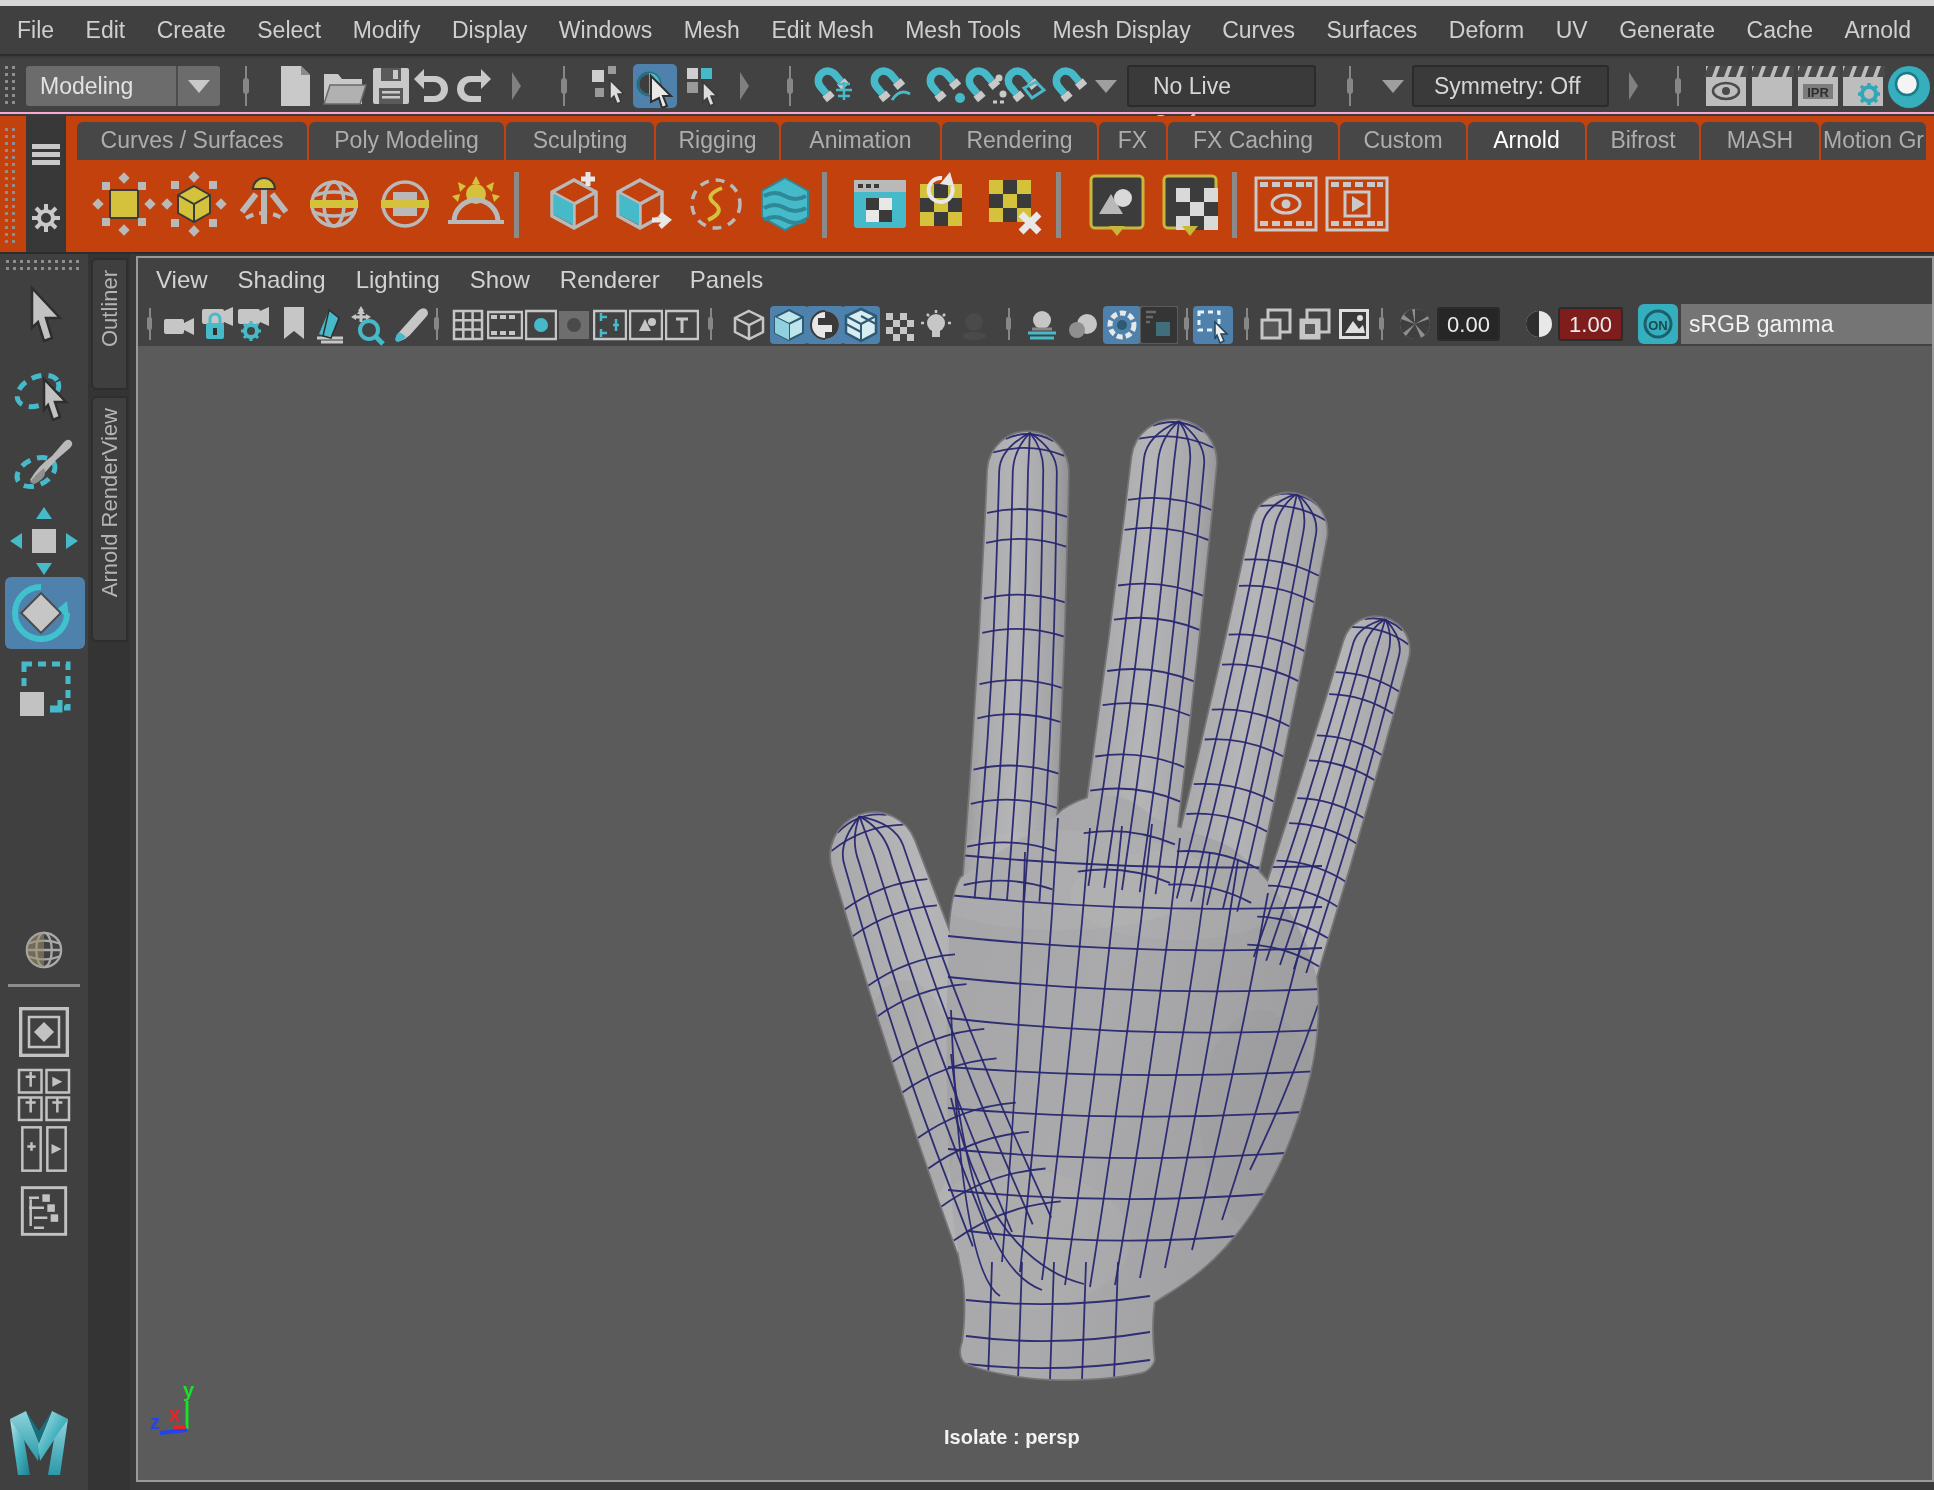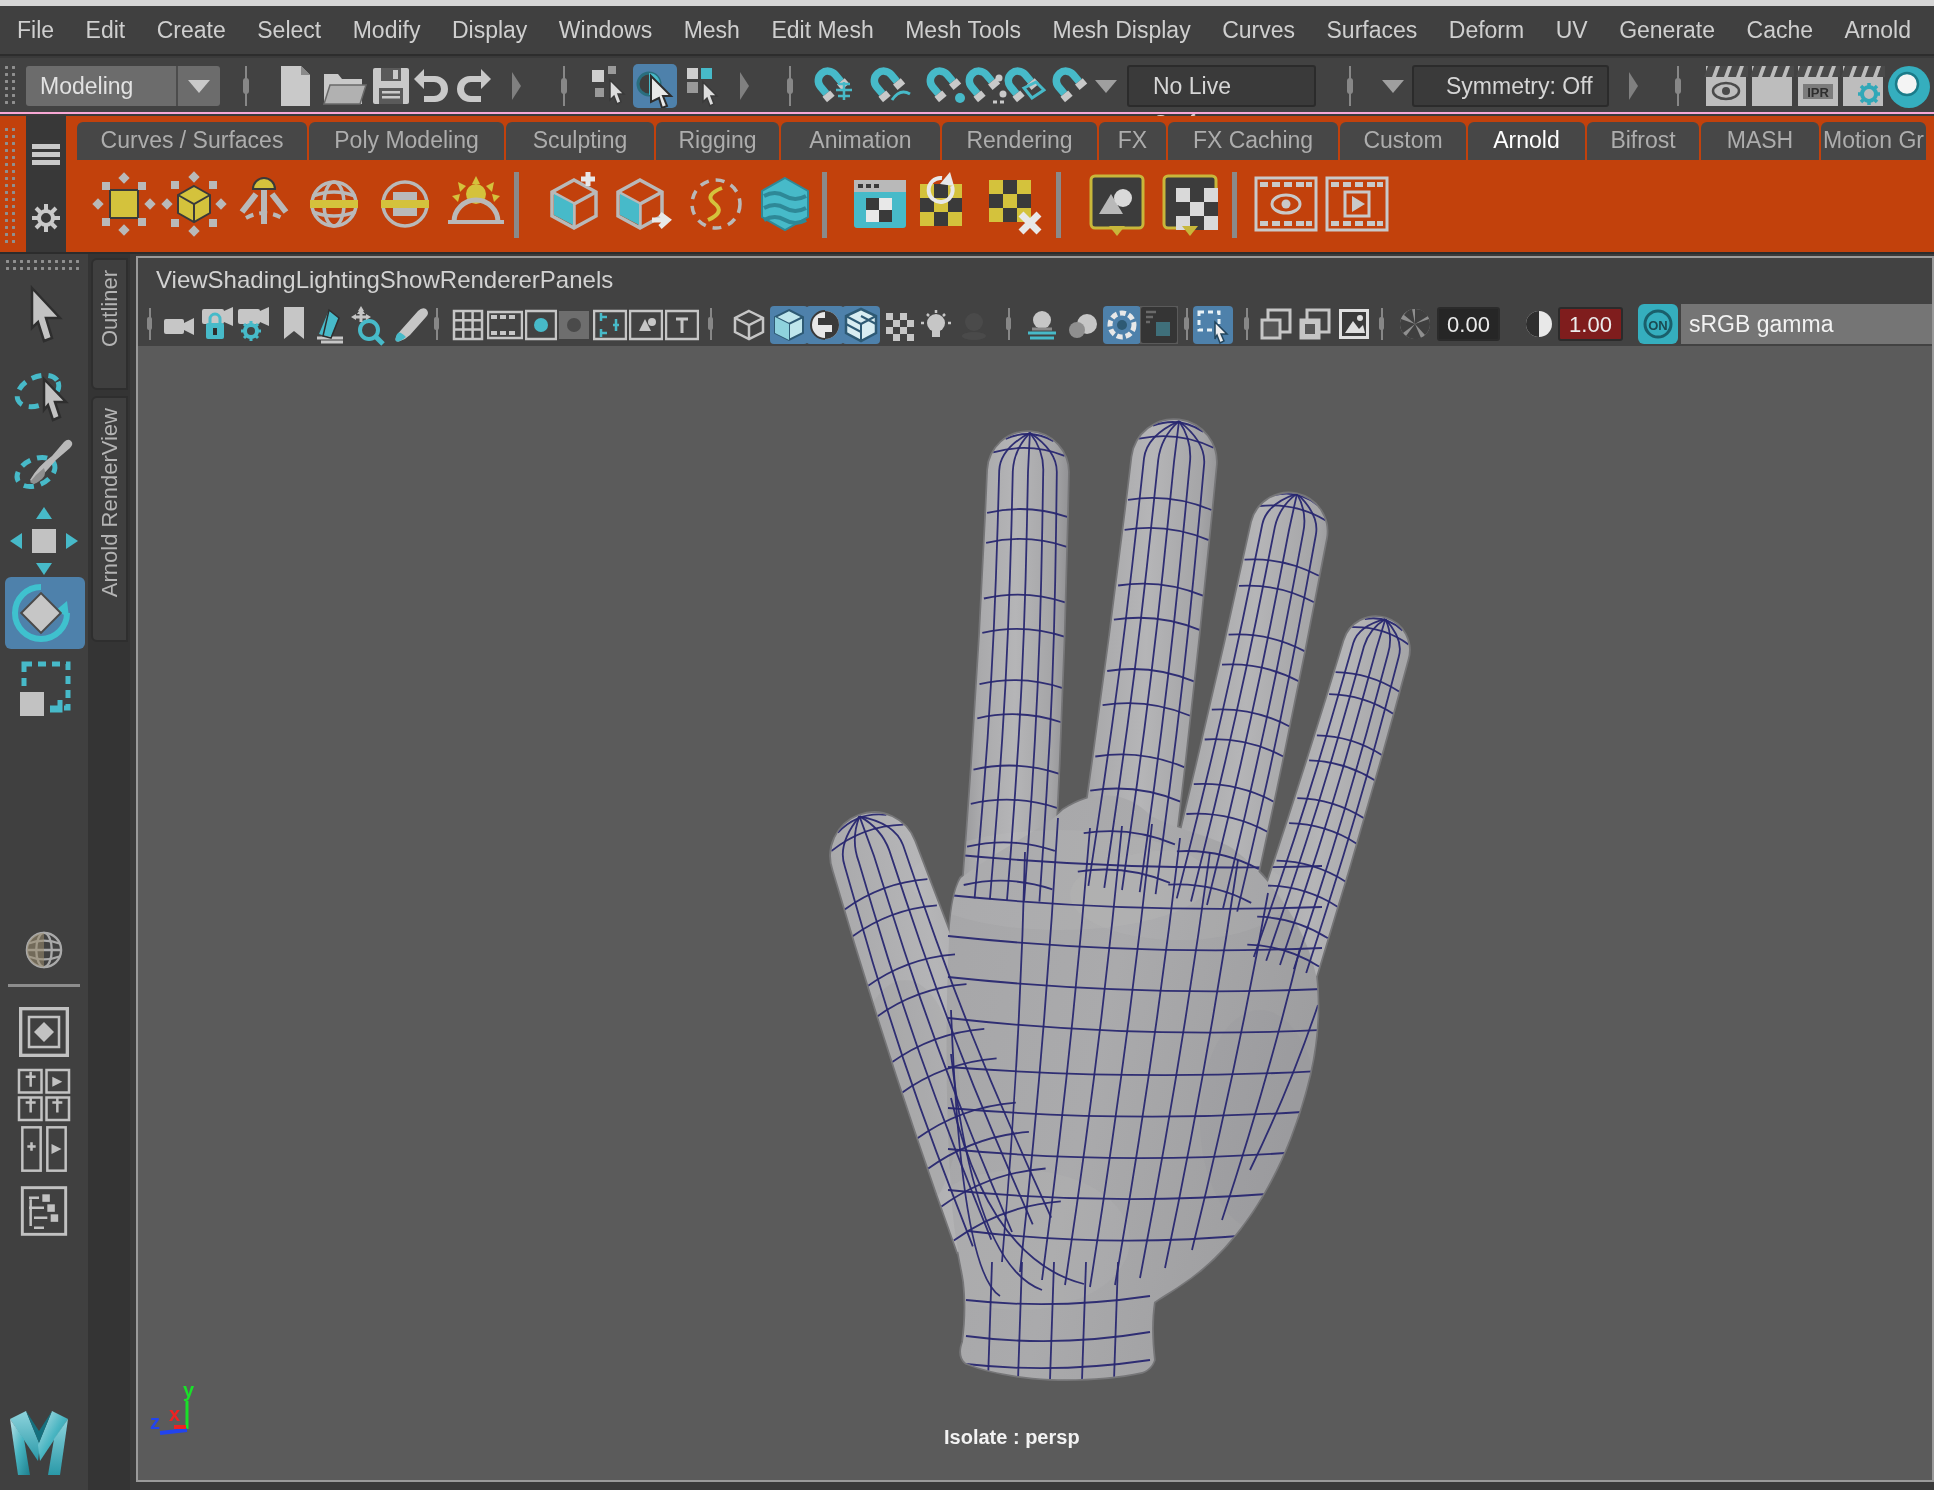--- a/index.html
+++ b/index.html
@@ -42,21 +42,21 @@
 #leftbar{left:0;top:254px;width:88px;height:1236px;background:#404040}
 #tabstrip{left:88px;top:254px;width:42px;height:1236px;background:#343434}
 .vtab{position:absolute;left:3px;width:37px;background:#3f3f3f;border:2px solid #2e2e2e;
 border-radius:6px 0 0 6px;color:#b4b4b4;font-size:22px}
 .vtab span{position:absolute;left:4px;top:10px;writing-mode:vertical-rl;transform:rotate(180deg);
 white-space:nowrap}
 #viewport{left:136px;top:256px;width:1798px;height:1226px;border:2px solid #9a9a9a;
 background:#424242}
 #vpmenu{position:absolute;left:0;top:0;width:1794px;height:44px;background:#424242;
 display:flex;align-items:center;color:#d2d2d2;font-size:24px}
-#vpmenu span{}
+#vpmenu span{margin-left:30px}
 #vpmenu span:first-child{margin-left:18px}
 #vpicons{position:absolute;left:0;top:44px;width:1794px;height:44px;background:#424242}
 #vpcontent{position:absolute;left:0;top:88px;width:1794px;height:1134px;background:#5b5b5b}
 .vicon{position:absolute;top:3px}
 #isolabel{position:absolute;left:806px;top:1080px;color:#f2f2f2;font-size:20px;font-weight:bold}
 #toolcol .tool{position:absolute;left:8px;width:72px;height:72px}
 .toolhl{background:#4e81ab;border-radius:6px;left:5px !important;width:80px !important}
 </style></head>
 <body>
 <div id="root">
@@ -179,21 +179,21 @@
         <g transform="rotate(-40 18 20)">
           <path d="M9 25 L9 16 A9.5 9.5 0 0 1 28 16 L28 25" fill="none" stroke="#47bac9" stroke-width="7.5"></path>
           <rect x="4" y="25" width="10" height="7" fill="#c9c9c9"></rect>
           <rect x="23" y="25" width="10" height="7" fill="#c9c9c9"></rect>
         </g>
       </svg>
       <div style="position:absolute;left:1095px;top:22px;width:0;height:0;border-top:13px solid #9f9f9f;border-left:11px solid transparent;border-right:11px solid transparent"></div>
       <div class="field" style="left:1127px;top:7px;width:189px;height:42px;line-height:38px;padding-left:24px">No Live Surface</div>
       <div class="vhandle" style="left:1346px;top:8px"></div>
       <div style="position:absolute;left:1382px;top:22px;width:0;height:0;border-top:13px solid #9f9f9f;border-left:11px solid transparent;border-right:11px solid transparent"></div>
-      <div class="field" style="left:1412px;top:7px;width:197px;height:42px;line-height:38px;padding-left:32px">Symmetry: Off</div>
+      <div class="field" style="left:1412px;top:7px;width:197px;height:42px;line-height:38px;padding-left:20px">Symmetry: Off</div>
       <div class="varrow" style="left:1629px;top:14px"></div>
       <div class="vhandle" style="left:1674px;top:8px"></div>
       <svg class="ticon" style="left:1704px;" width="44" height="44" viewBox="0 0 44 44">
         <rect x="2" y="2" width="40" height="11" fill="#bdbdbd"></rect>
         <path d="M4 2 L12 2 L8 13 L0 13 Z M16 2 L24 2 L20 13 L12 13 Z M28 2 L36 2 L32 13 L24 13 Z M40 2 L44 2 L44 13 L36 13 Z" fill="#4a4a4a"></path>
         <rect x="2" y="13" width="40" height="29" fill="#bdbdbd"></rect>
         <ellipse cx="22" cy="27" rx="13" ry="8" fill="none" stroke="#4a4a4a" stroke-width="2.5"></ellipse>
         <circle cx="22" cy="27" r="4" fill="#4a4a4a"></circle>
       </svg>
       <svg class="ticon" style="left:1750px;" width="44" height="44" viewBox="0 0 44 44">

